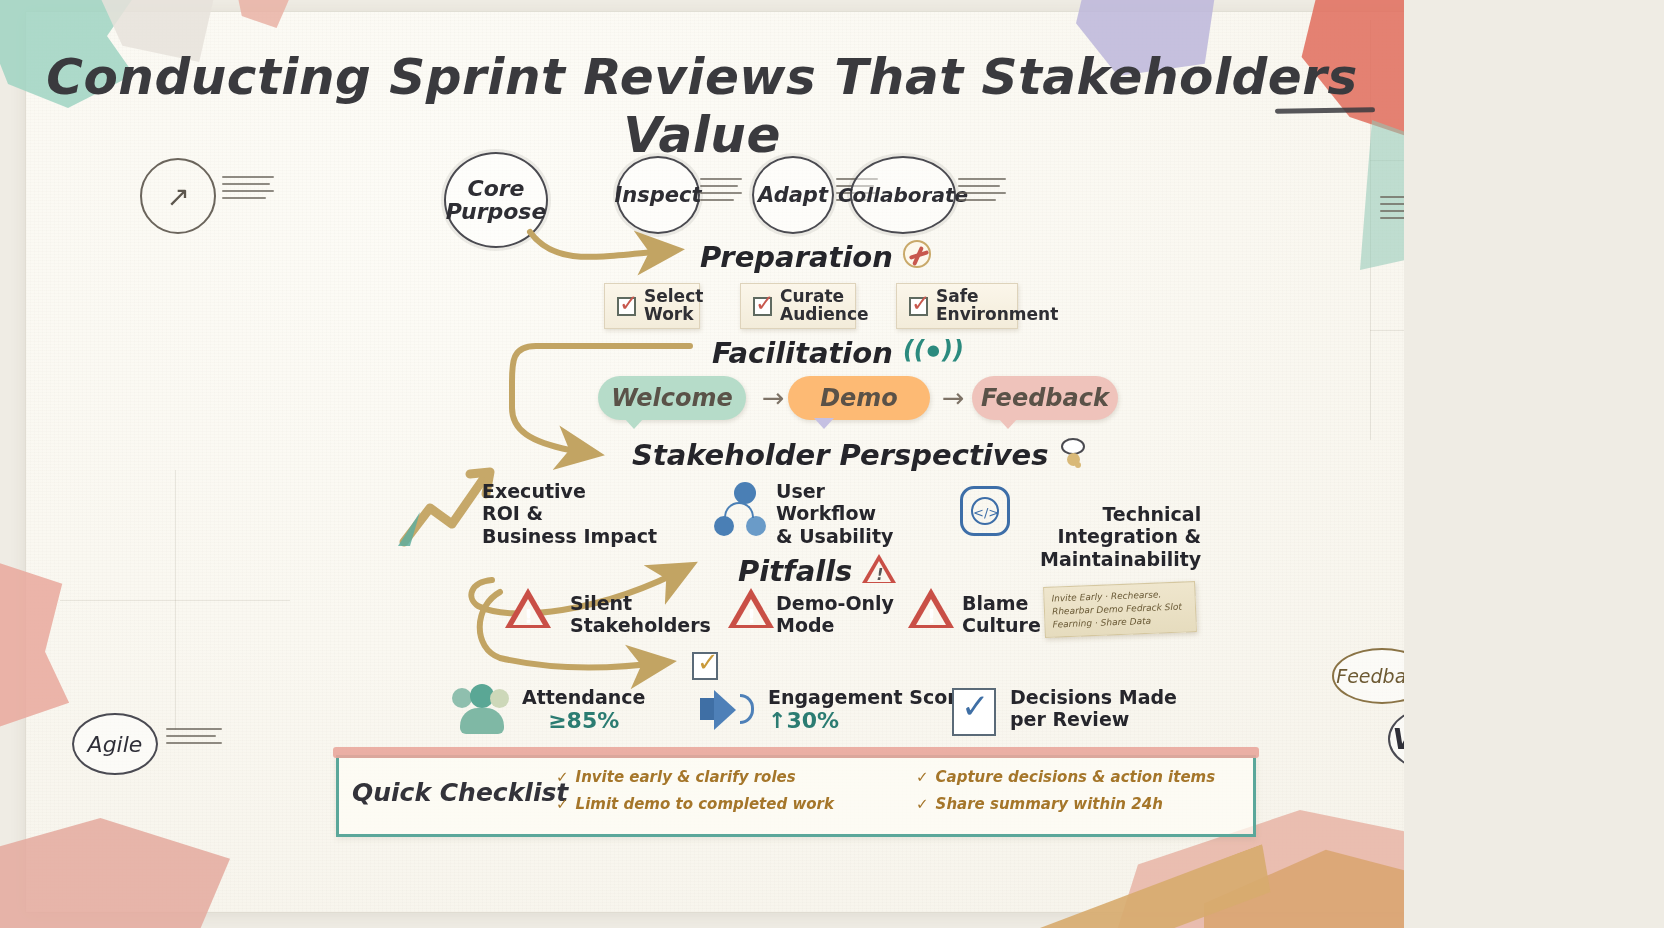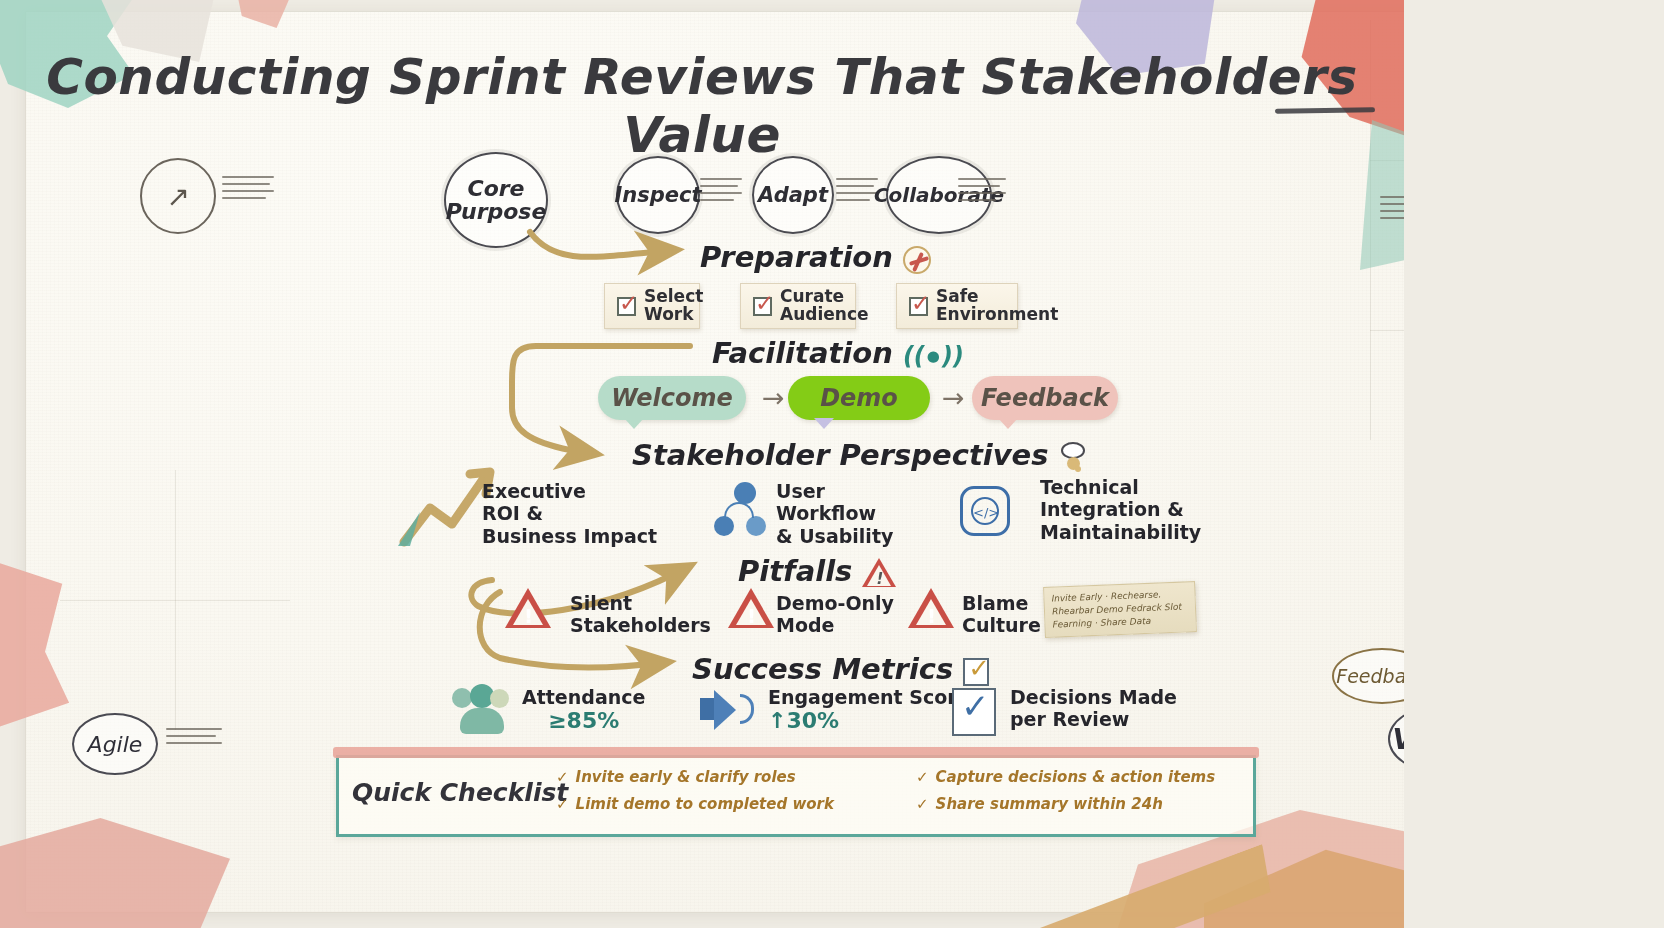--- a/index.html
+++ b/index.html
@@ -102,21 +102,21 @@
     background:rgba(255,255,255,.5);
     box-shadow: 0 0 0 3px rgba(90,85,80,.10);
     line-height:1.05;
   }
 
   
   .section-h {
     position:absolute;
     font-family:"DejaVu Sans", sans-serif;
     font-size:29px; font-weight:bold; font-style:italic; color:#25252a;
-    display:flex; align-items:flex-end; gap:10px; white-space:nowrap;
+    display:flex; align-items:flex-start; gap:10px; white-space:nowrap;
   }
 
   
   .prep-card{
     position:absolute; height:46px;
     background: linear-gradient(#fbf6ea,#f3ecda);
     border:1px solid #ded3bb;
     box-shadow: 1px 2px 4px rgba(120,105,70,.18);
     display:flex; align-items:center; gap:8px; padding:0 12px;
     font-size:17px; font-weight:bold; color:#2f2f34; line-height:1.05;
@@ -130,21 +130,21 @@
   .pill{
     position:absolute; height:44px; border-radius:22px;
     display:flex; align-items:center; justify-content:center;
     font-size:24px; font-style:italic; font-weight:bold; color:#5a5248;
     box-shadow: 1px 2px 4px rgba(110,100,80,.18);
   }
   .pill::after{ content:""; position:absolute; bottom:-9px; left:26px;
     width:0;height:0; border-left:10px solid transparent;
     border-right:10px solid transparent; border-top:11px solid currentColor; opacity:1;}
   .pill.p1{ background:#b6dcc9; } .pill.p1::after{ border-top-color:#b6dcc9; }
-  .pill.p2{ background:#84cc16; } .pill.p2::after{ border-top-color:#c5c0e2; }
+  .pill.p2{ background:#fdba74; } .pill.p2::after{ border-top-color:#c5c0e2; }
   .pill.p3{ background:#efc3bb; } .pill.p3::after{ border-top-color:#efc3bb; }
 
   .arrow-sm{ position:absolute; font-size:27px; color:#7d7266; }
 
   
   .tblock{ position:absolute; font-size:19px; font-weight:bold; color:#26262c;
            line-height:1.18; white-space:pre-line;}
 
   
   .tri{ position:absolute; width:0;height:0;
@@ -275,21 +275,21 @@
   <div class="concept" style="left:752px; top:156px; width:82px; height:78px; font-size:21px;">
     <span>Adapt</span>
   </div>
   <div class="wave" style="left:836px; top:178px; width:42px;">
     <span style="width:42px"></span>
       <span style="width:38px"></span>
       <span style="width:42px"></span>
       <span style="width:34px"></span>
   </div>
 
-  <div class="concept" style="left:886px; top:156px; width:106px; height:78px; font-size:20px;">
+  <div class="concept" style="left:850px; top:156px; width:106px; height:78px; font-size:20px;">
     <span>Collaborate</span>
   </div>
   <div class="wave" style="left:958px; top:178px; width:48px;">
     <span style="width:48px"></span>
       <span style="width:42px"></span>
       <span style="width:48px"></span>
       <span style="width:38px"></span>
   </div>
 
   <svg class="flow" viewBox="0 0 1664 928">
@@ -389,21 +389,21 @@
   <div style="position:absolute;left:776px;top:480px;">
     <div class="tblock" style="position:static;">User
 Workflow
 &amp; Usability</div>
   </div>
 
   <span style="position:absolute;left:956px;top:482px;width:58px;height:58px;">
     <span style="position:absolute;left:4px;top:4px;width:50px;height:50px;border:3px solid #3d6ea8;border-radius:14px;display:block;"></span>
     <span style="position:absolute;left:15px;top:15px;width:28px;height:28px;border:2px solid #3d6ea8;border-radius:50%;display:block;font-size:13px;color:#3d6ea8;text-align:center;line-height:28px;">&lt;/&gt;</span>
   </span>
-  <div style="position:absolute;left:1040px;top:476px;">
+  <div style="position:absolute;left:1040px;top:503px;text-align:right;">
     <div class="tblock" style="position:static;">Technical
 Integration &amp;
 Maintainability</div>
   </div>
 
   <div class="section-h" style="left:738px; top:554px;">
     <span>Pitfalls</span>
     <span style="display:inline-block;width:34px;height:30px;position:relative;">
       <span style="position:absolute;left:0;top:0;width:0;height:0;border-left:17px solid transparent;border-right:17px solid transparent;border-bottom:29px solid #c94f46;display:block;"></span>
       <span style="position:absolute;left:5px;top:7px;width:0;height:0;border-left:12px solid transparent;border-right:12px solid transparent;border-bottom:21px solid #faf6ee;display:block;"></span>
@@ -427,21 +427,20 @@
       <span class="tri-in"></span>
     </div>
   <div class="tblock" style="left:962px; top:592px;">Blame
 Culture</div>
 
   <div class="sticky" style="left:1044px; top:584px; width:152px;">Invite Early · Rechearse.
 Rhearbar Demo Fedrack Slot
 Fearning · Share Data</div>
 
   <div class="section-h" style="left:692px; top:652px;">
-    <span>Success Metrics</span>
     <span style="display:inline-block;width:26px;height:28px;border:2px solid #5a6a78;background:#fff;position:relative;">
       <span style="position:absolute;left:3px;top:-7px;font-size:26px;color:#c99a3a;font-weight:bold;display:block;">✓</span>
     </span>
   </div>
 
   <span style="position:absolute;left:452px;top:684px;width:64px;height:52px;">
     <span style="position:absolute;left:0;top:4px;width:20px;height:20px;border-radius:50%;background:#8fbfae;display:block;"></span>
     <span style="position:absolute;left:18px;top:0;width:24px;height:24px;border-radius:50%;background:#5aa795;display:block;"></span>
     <span style="position:absolute;left:38px;top:5px;width:19px;height:19px;border-radius:50%;background:#cdd8b9;display:block;"></span>
     <span style="position:absolute;left:8px;top:24px;width:44px;height:26px;border-radius:18px 18px 6px 6px;background:#7fb8a5;display:block;"></span>

